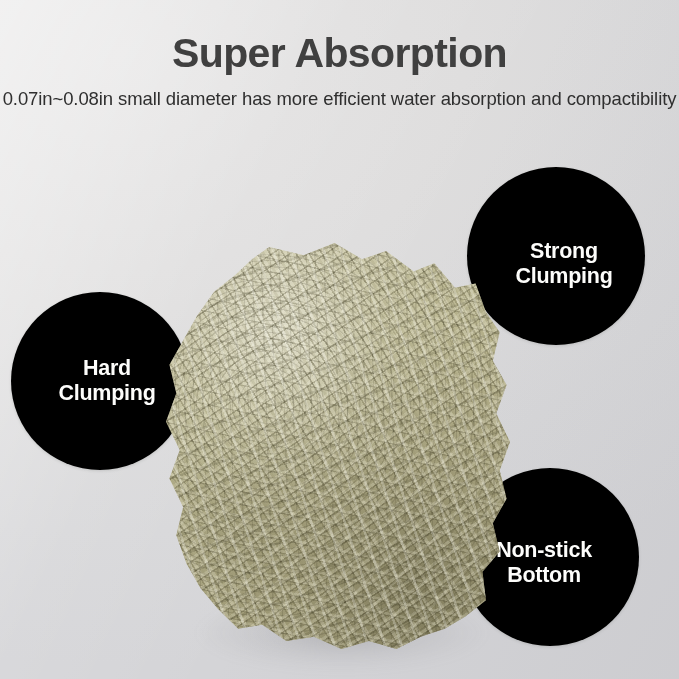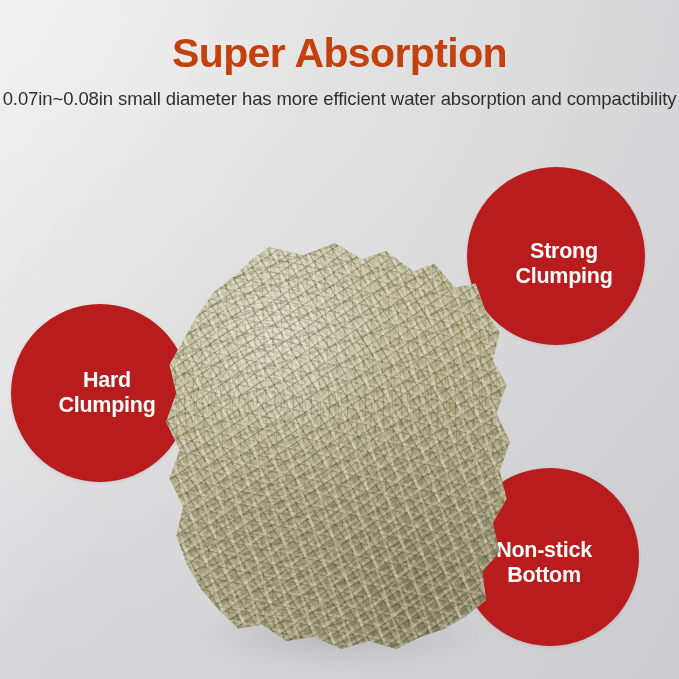--- a/index.html
+++ b/index.html
@@ -44,59 +44,59 @@
     top: 0;
     width: 679px;
     text-align: center;
   }
   #title {
     margin: 0;
     padding-top: 31px;
     font-size: 41px;
     font-weight: 700;
     letter-spacing: -0.6px;
-    color: #c2410c;
+    color: #404040;
     line-height: 1.08;
   }
   #subtitle {
     margin: 0;
     padding-top: 11px;
     font-size: 18.5px;
     font-weight: 400;
     color: #2f2f2f;
     line-height: 1.42;
     letter-spacing: -0.1px;
   }
 
   
   .badge {
     position: absolute;
     border-radius: 50%;
-    background: #b91c1c;
+    background: #000000;
     display: flex;
     align-items: center;
     justify-content: center;
     text-align: center;
     box-shadow: 0 1px 3px rgba(60,70,65,0.16);
   }
   .badge-label {
     color: #fdfdfb;
     font-size: 21.5px;
     font-weight: 700;
     line-height: 1.18;
     letter-spacing: -0.25px;
     white-space: pre-line;
   }
 
   #badge-strong-clumping {
     left: 467px;  top: 167px;
     width: 178px; height: 178px;
   }
   #badge-hard-clumping {
-    left: 11px;   top: 304px;
+    left: 11px;   top: 292px;
     width: 178px; height: 178px;
   }
   #badge-non-stick-bottom {
     left: 461px;  top: 468px;
     width: 178px; height: 178px;
   }
   #badge-non-stick-bottom .badge-label { transform: translate(-6px, 6px); }
   #badge-strong-clumping .badge-label  { transform: translate(8px, 8px); }
   #badge-hard-clumping  .badge-label   { transform: translate(7px, 0px); }
 

